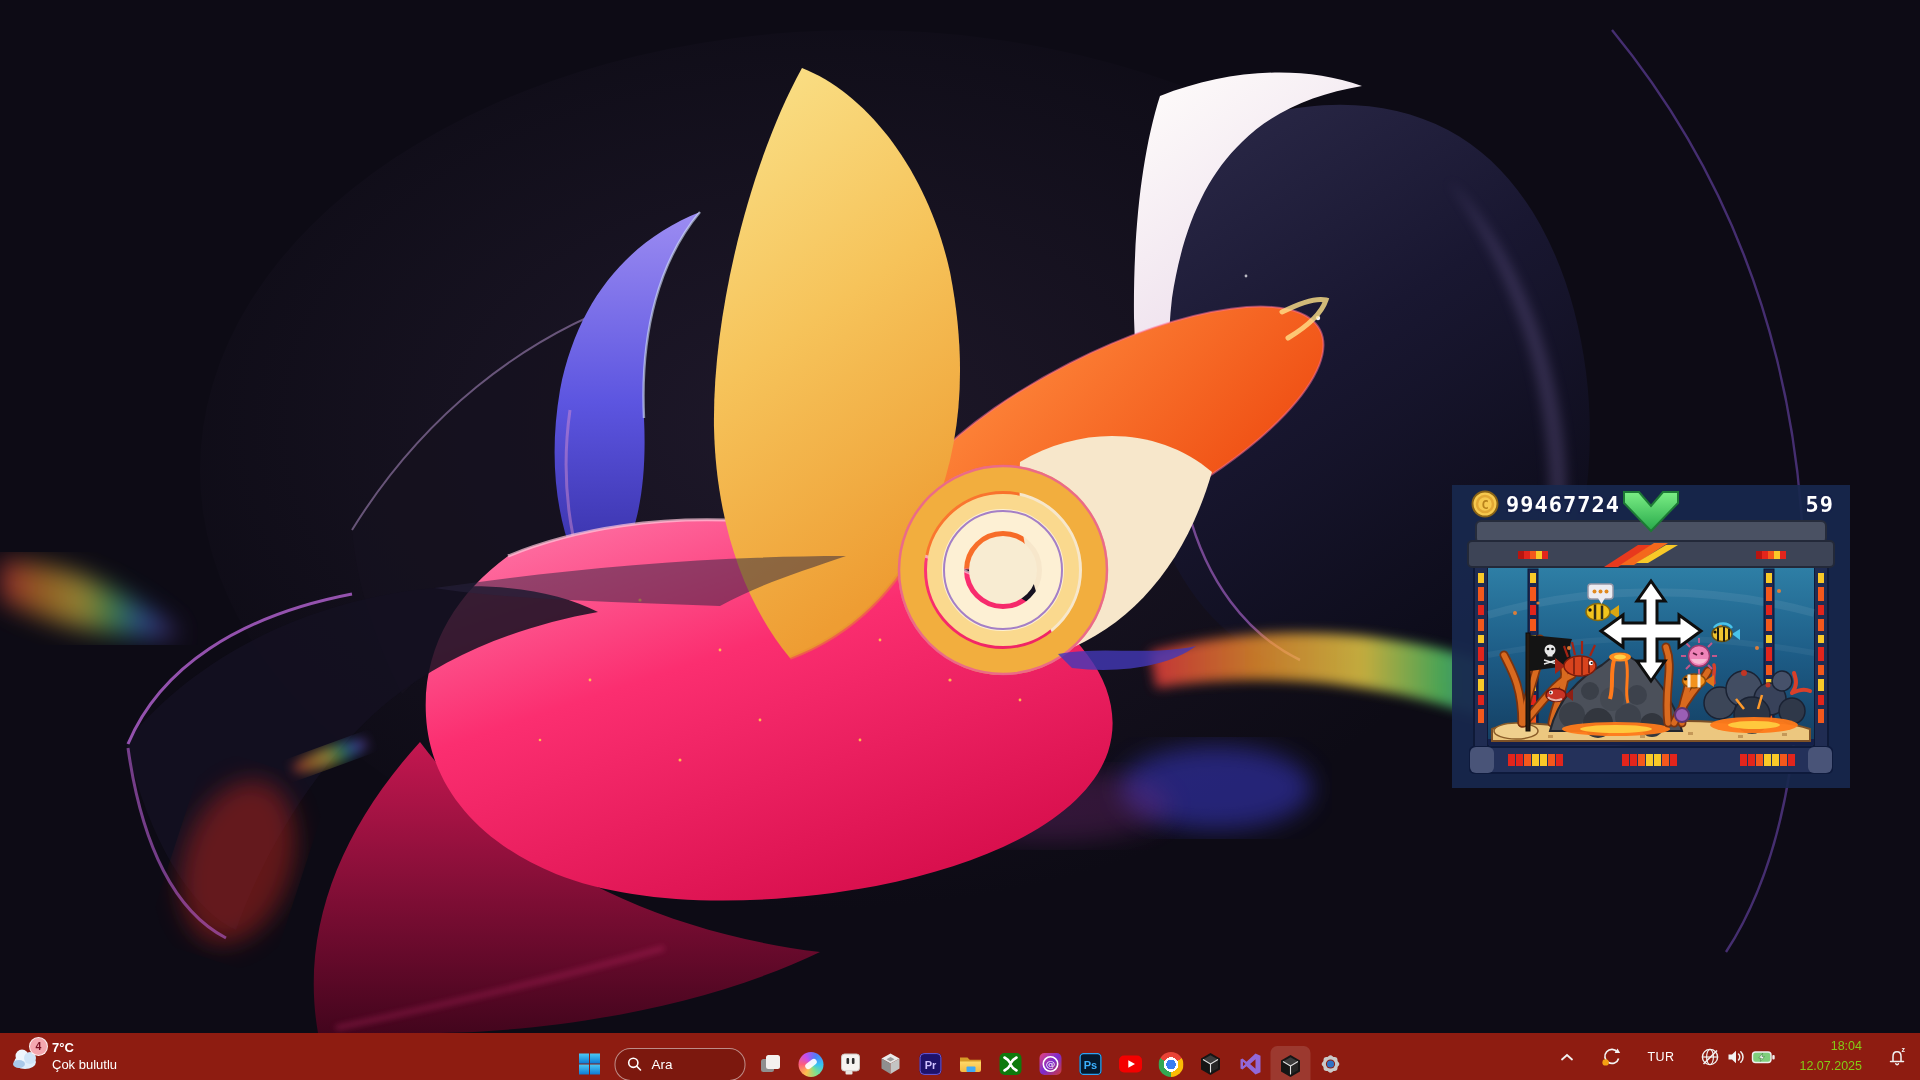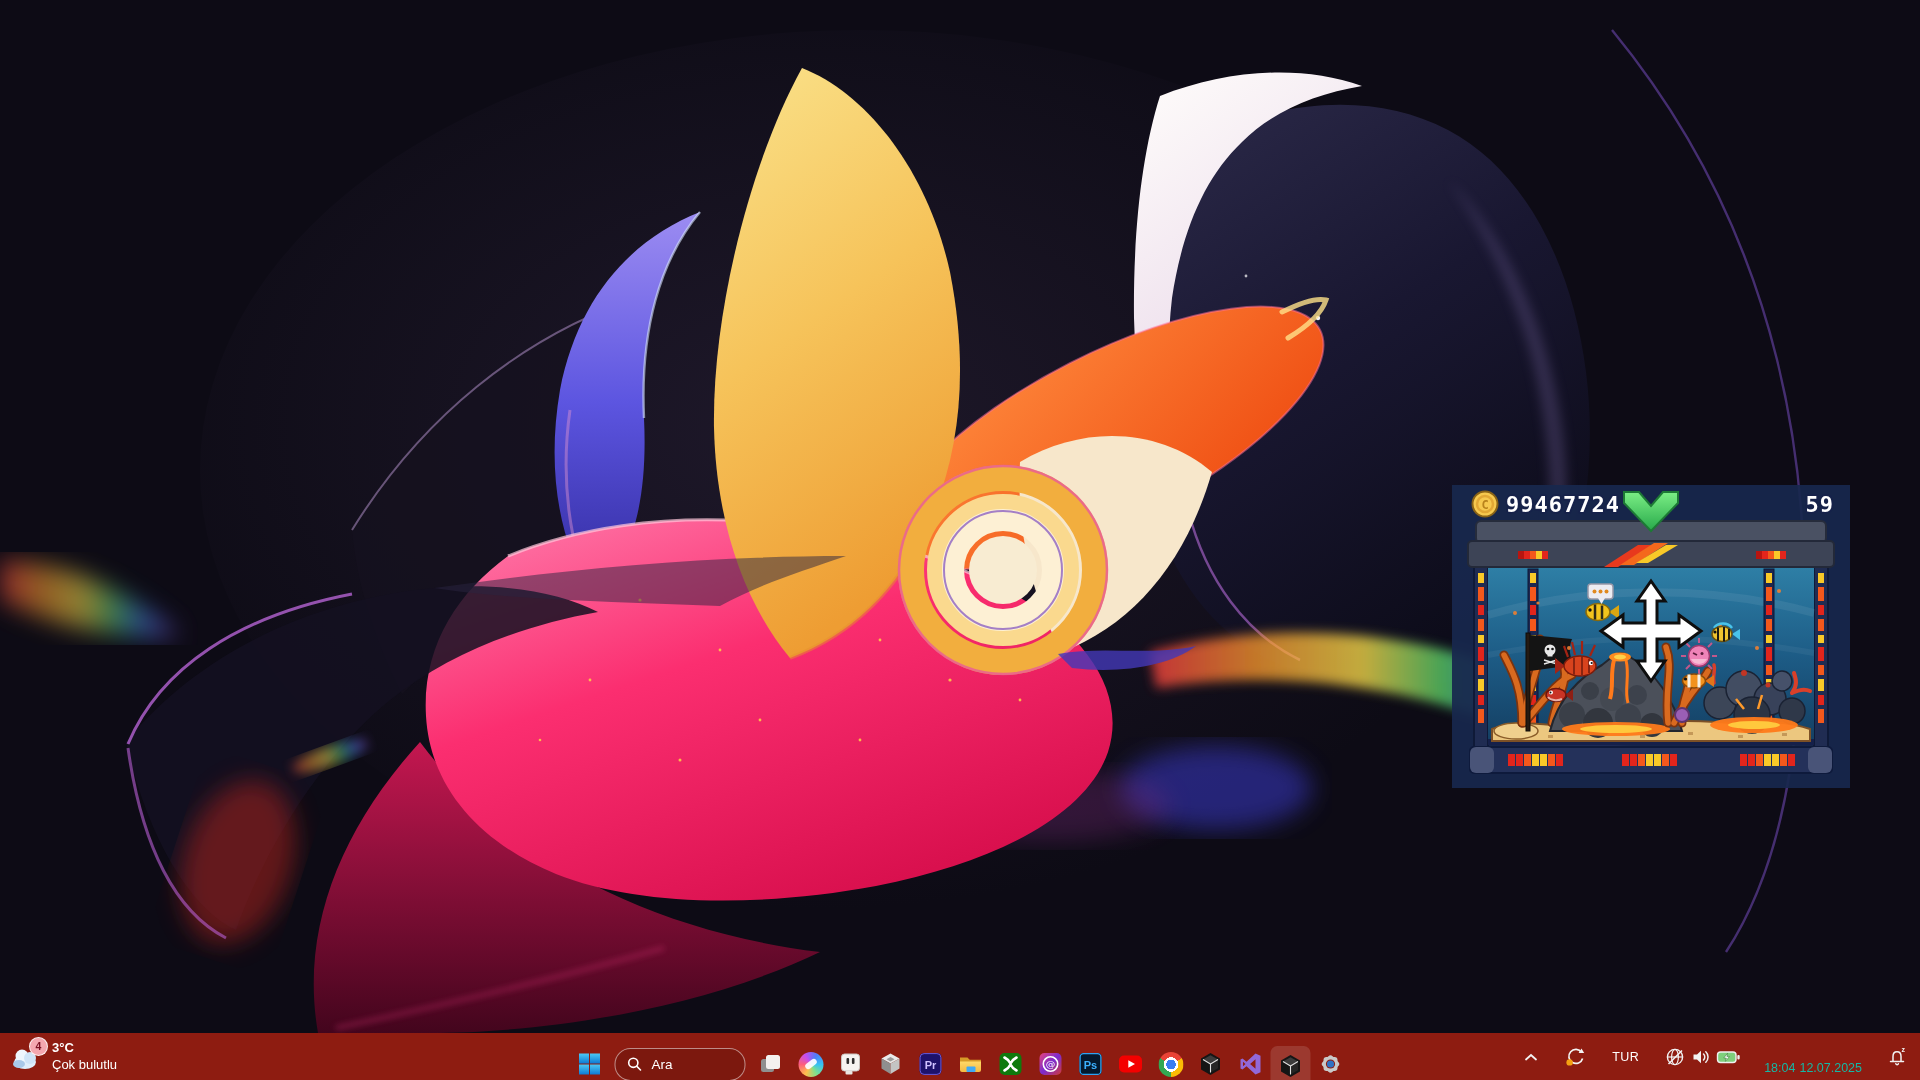--- a/index.html
+++ b/index.html
@@ -62,22 +62,22 @@
   .copilot-ball::after{content:"";position:absolute;left:6px;top:9px;width:13px;height:6px;
     border-radius:4px;background:rgba(255,255,255,.92);transform:rotate(-38deg);}
 
   .tb-right{position:absolute;right:6px;top:0;height:47px;display:flex;align-items:center;gap:11px;}
   .tray-btn{
     border:none;background:transparent;color:#f2f2f2;height:40px;display:flex;align-items:center;
     justify-content:center;gap:4px;padding:0 5px;cursor:pointer;border-radius:5px;
   }
   .tray-btn svg{display:block;}
   .tray-lang{font-size:12.5px;color:#fff;letter-spacing:.4px;padding:0 9px;}
-  .tray-clock{flex-direction:row;align-items:flex-end;justify-content:center;line-height:1.25;
-    color:#14b8a6;font-size:12.5px;padding:0 7px;}
+  .tray-clock{flex-direction:column;align-items:flex-end;justify-content:center;line-height:1.25;
+    color:#84cc16;font-size:12.5px;padding:0 7px;}
 </style>
 </head>
 <body>
 
 <div class="desktop">
 
   <svg class="wallpaper" viewBox="0 0 1920 1033" preserveAspectRatio="none">
     <defs>
       <radialGradient id="glow" cx="46%" cy="45%" r="55%">
         <stop offset="0%" stop-color="#2a2138" stop-opacity=".6"></stop>
@@ -463,21 +463,21 @@
     <div class="wx-cloud">
       <svg viewBox="0 0 34 34" width="34" height="34">
         <ellipse cx="15" cy="22" rx="11" ry="7" fill="#dfeefc"></ellipse>
         <circle cx="12" cy="16" r="6.5" fill="#eef6fe"></circle>
         <circle cx="20" cy="18" r="6" fill="#cfe4f8"></circle>
         <ellipse cx="9" cy="24" rx="6" ry="4" fill="#a9c9ea"></ellipse>
       </svg>
       <span class="wx-badge">4</span>
     </div>
     <div class="wx-text">
-      <div class="wx-temp">3°C</div>
+      <div class="wx-temp">7°C</div>
       <div>Çok bulutlu</div>
     </div>
   </div>
 
   <div class="tb-center">
     <button class="task-icon">
       <svg viewBox="0 0 26 26">
         <defs>
             <linearGradient id="wg" x1="0" y1="0" x2="0" y2="1">
           <stop offset="0" stop-color="#4cc8f4"></stop>

